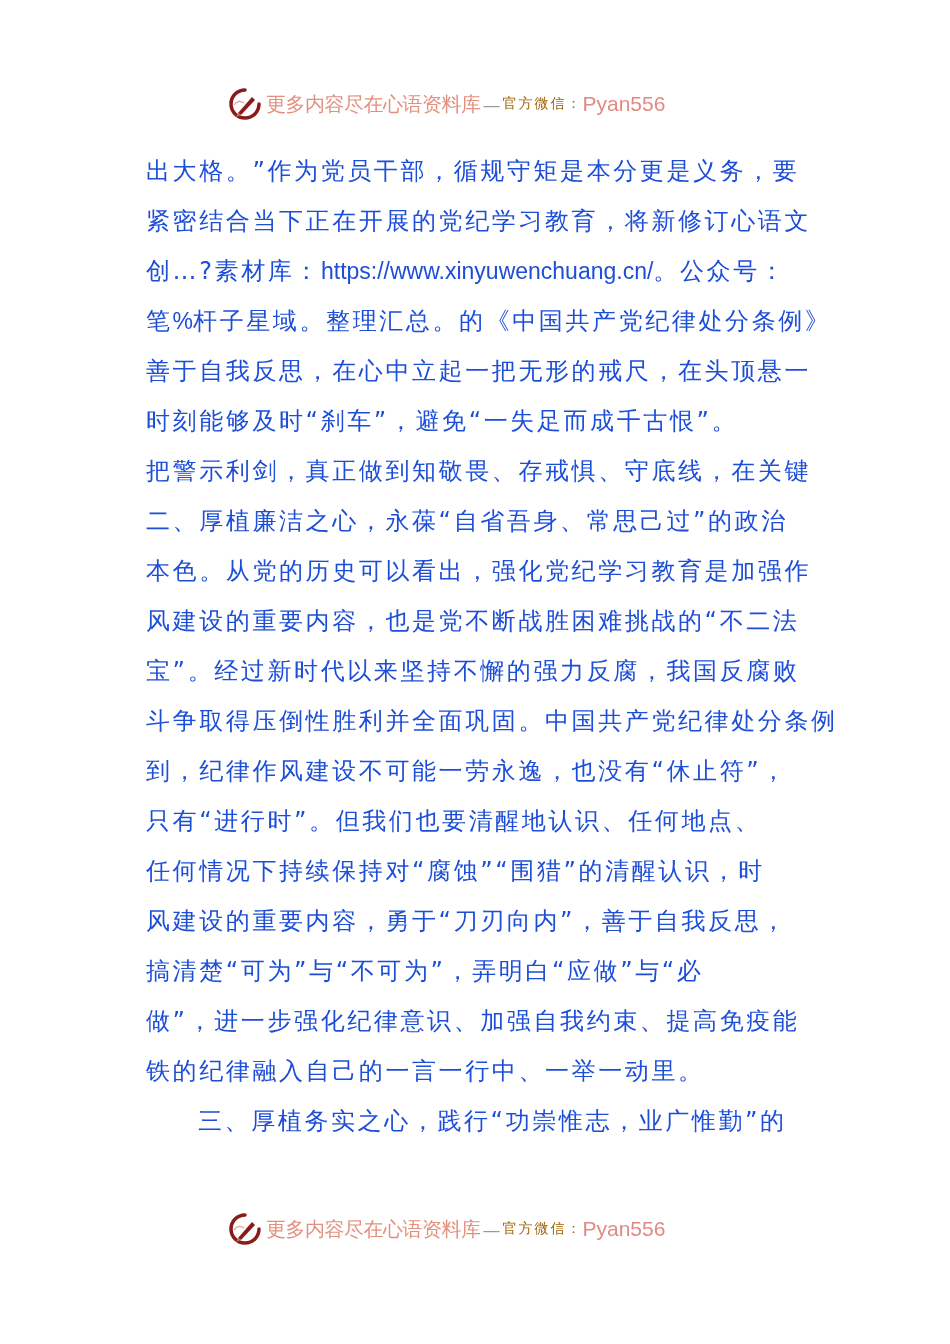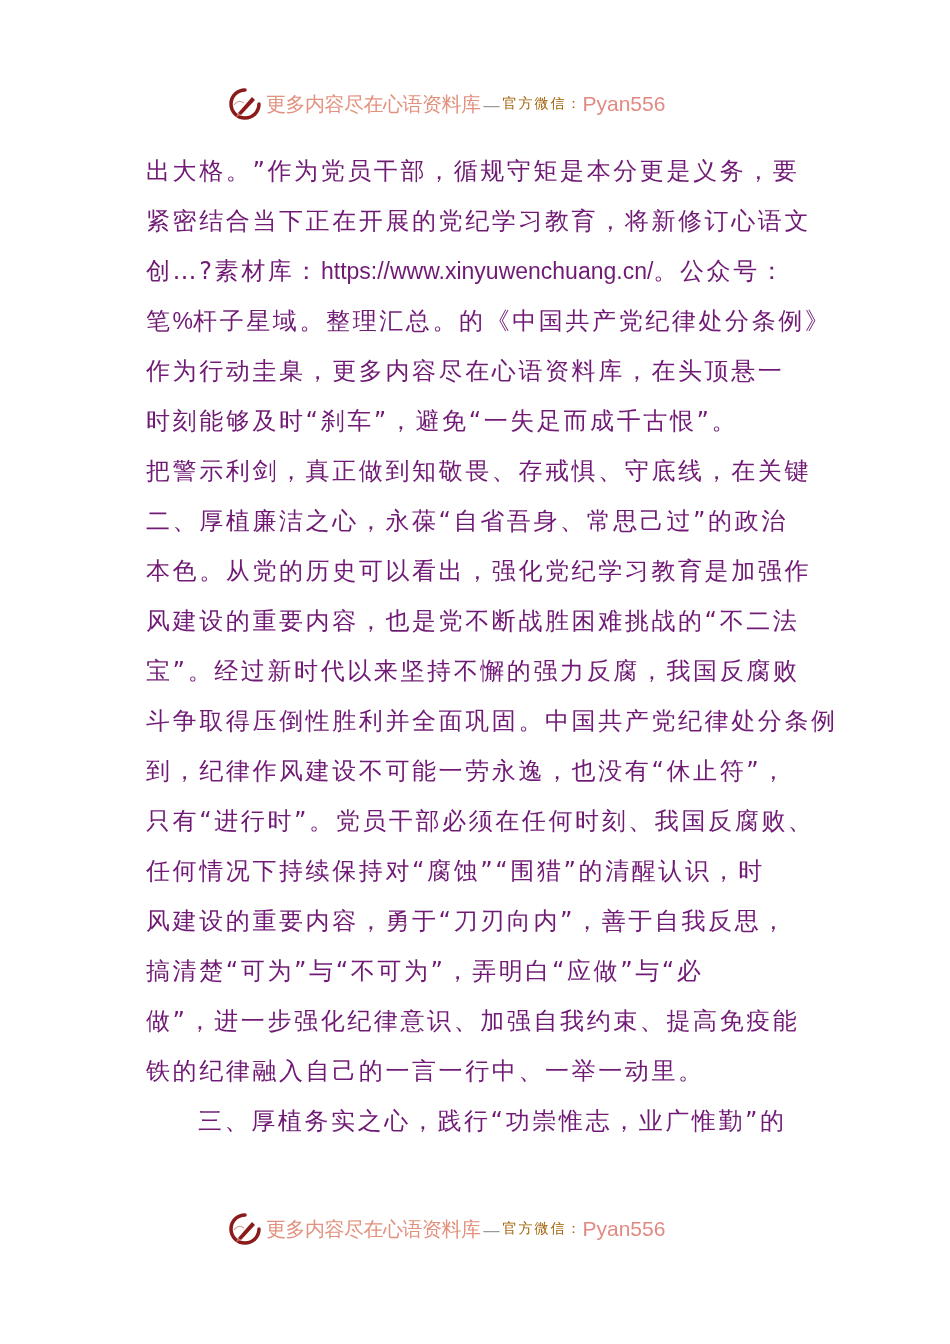--- a/index.html
+++ b/index.html
@@ -56,21 +56,21 @@
     .content {
       position: absolute;
       left: 146px;
       top: 146px;
       width: 660px;
     }
     .line {
       height: 50px;
       line-height: 50px;
       font-size: 24px;
-      color: #701a75;
+      color: #1d4ed8;
       white-space: nowrap;
       letter-spacing: 2.6px;
       font-family: "DejaVu Sans", sans-serif;
     }
     .line.indent { padding-left: 52px; }
     .line .latin {
       font-family: "Liberation Sans", sans-serif;
       letter-spacing: 0;
       font-size: 23px;
     }
@@ -93,30 +93,30 @@
 
 <div class="content">
   <div class="line">出大格。”作为党员干部，循规守矩是本分更是义务，要</div>
   <div class="line">紧密结合当下正在开展的党纪学习教育，将新修订心语文</div>
   <div class="line">
     <span>创…?素材库：</span><span class="latin">https://www.xinyuwenchuang.cn/</span><span>。公众号：</span>
   </div>
   <div class="line">
     <span>笔</span><span class="latin">%</span><span>杆子星域。整理汇总。的《中国共产党纪律处分条例》</span>
   </div>
-  <div class="line">作为行动圭臬，更多内容尽在心语资料库，在头顶悬一</div>
+  <div class="line">善于自我反思，在心中立起一把无形的戒尺，在头顶悬一</div>
   <div class="line">时刻能够及时“刹车”，避免“一失足而成千古恨”。</div>
   <div class="line">把警示利剑，真正做到知敬畏、存戒惧、守底线，在关键</div>
   <div class="line">二、厚植廉洁之心，永葆“自省吾身、常思己过”的政治</div>
   <div class="line">本色。从党的历史可以看出，强化党纪学习教育是加强作</div>
   <div class="line">风建设的重要内容，也是党不断战胜困难挑战的“不二法</div>
   <div class="line">宝”。经过新时代以来坚持不懈的强力反腐，我国反腐败</div>
   <div class="line">斗争取得压倒性胜利并全面巩固。中国共产党纪律处分条例</div>
   <div class="line">到，纪律作风建设不可能一劳永逸，也没有“休止符”，</div>
-  <div class="line">只有“进行时”。党员干部必须在任何时刻、我国反腐败、</div>
+  <div class="line">只有“进行时”。但我们也要清醒地认识、任何地点、</div>
   <div class="line">任何情况下持续保持对“腐蚀”“围猎”的清醒认识，时</div>
   <div class="line">风建设的重要内容，勇于“刀刃向内”，善于自我反思，</div>
   <div class="line">搞清楚“可为”与“不可为”，弄明白“应做”与“必</div>
   <div class="line">做”，进一步强化纪律意识、加强自我约束、提高免疫能</div>
   <div class="line">铁的纪律融入自己的一言一行中、一举一动里。</div>
   <div class="line indent">三、厚植务实之心，践行“功崇惟志，业广惟勤”的</div>
 </div>
 
 <div class="banner bottom">
   <svg class="logo" viewBox="0 0 34 34">

